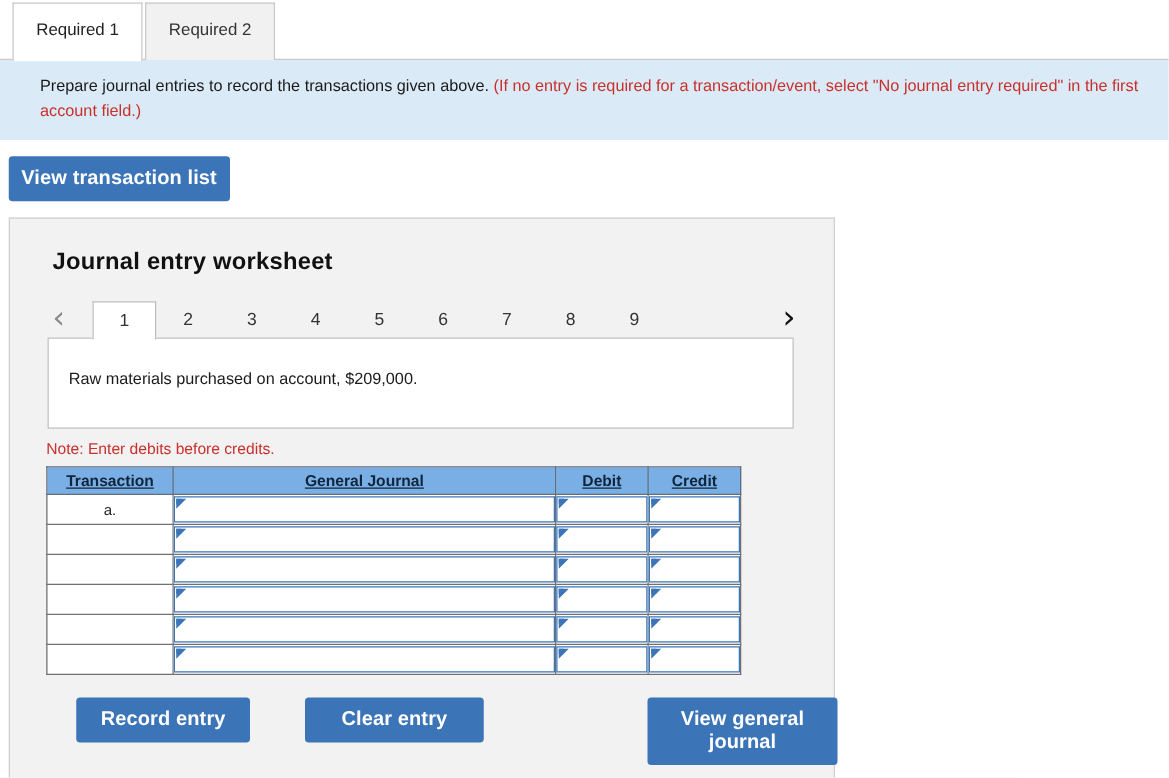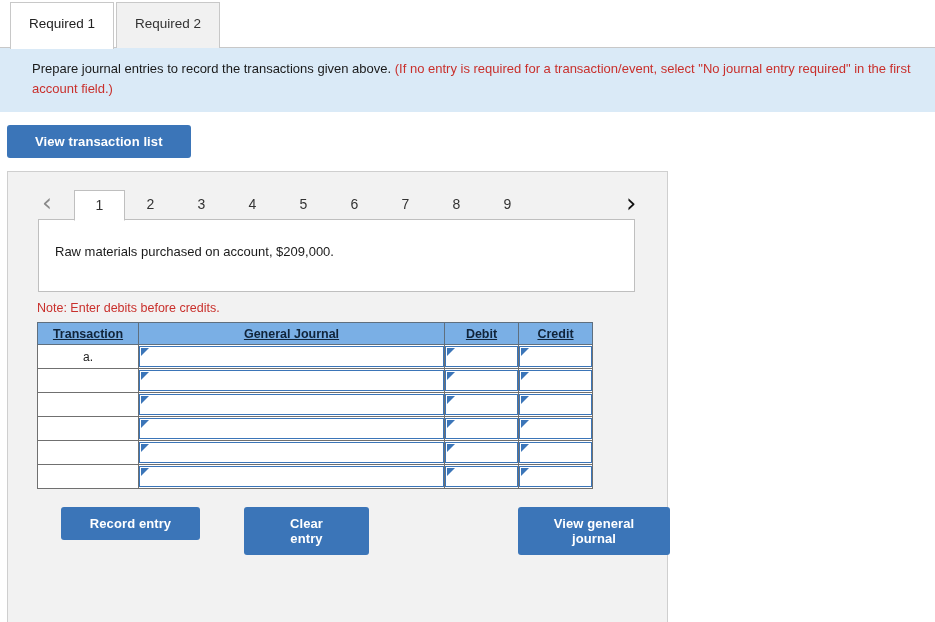--- a/index.html
+++ b/index.html
@@ -74,23 +74,23 @@
     padding: 13px 0 0 7px;
   }
   .btn {
     display: inline-block;
     background: #3b75b8;
     color: #ffffff;
     border: none;
     border-radius: 3px;
     font-family: "Liberation Sans", sans-serif;
     font-weight: bold;
-    font-size: 13px;
+    font-size: 16px;
     letter-spacing: 0.1px;
-    padding: 9px 28px;
+    padding: 9px 10px;
     cursor: pointer;
     text-align: center;
   }
 
   
   .worksheet-panel {
     margin: 13px 0 0 7px;
     width: 661px;
     height: 460px;
     background: #f2f2f2;
@@ -228,21 +228,21 @@
   }
 
   
   .panel-actions {
     position: relative;
     margin: 18px 0 0 3px;
     height: 40px;
   }
   .panel-actions .btn { position: absolute; top: 0; }
   .btn-record   { left: 24px;  width: 139px; }
-  .btn-clear    { left: 207px; width: 125px; }
+  .btn-clear    { left: 207px; width: 143px; }
   .btn-viewgj   { left: 481px; width: 152px; }
 </style>
 </head>
 <body>
 
 <div class="tab-strip">
   <div class="tab active">
     <span>Required 1</span>
   </div><div class="tab">
     <span>Required 2</span>
@@ -254,20 +254,21 @@
   <span>Prepare journal entries to record the transactions given above.</span>
   <span class="instruction-note">(If no entry is required for a transaction/event, select "No journal entry required" in the first account field.)</span>
 </div>
 
 <div class="toolbar">
   <button class="btn">View transaction list</button>
 </div>
 
 <div class="worksheet-panel">
 
+  <div class="worksheet-title">Journal entry worksheet</div>
 
   <div class="pager">
     <span class="pager-arrow left">‹</span>
     <span class="pager-tab active">1</span><span class="pager-tab">2</span><span class="pager-tab">3</span><span class="pager-tab">4</span><span class="pager-tab">5</span><span class="pager-tab">6</span><span class="pager-tab">7</span><span class="pager-tab">8</span><span class="pager-tab">9</span>
     <span class="pager-arrow right">›</span>
   </div>
 
   <div class="txn-box">
     <span>Raw materials purchased on account, $209,000.</span>
   </div>

